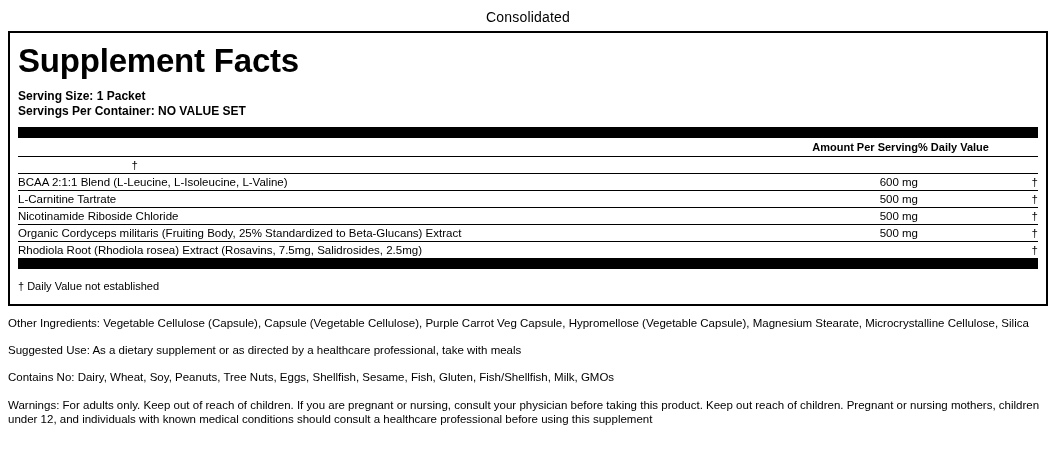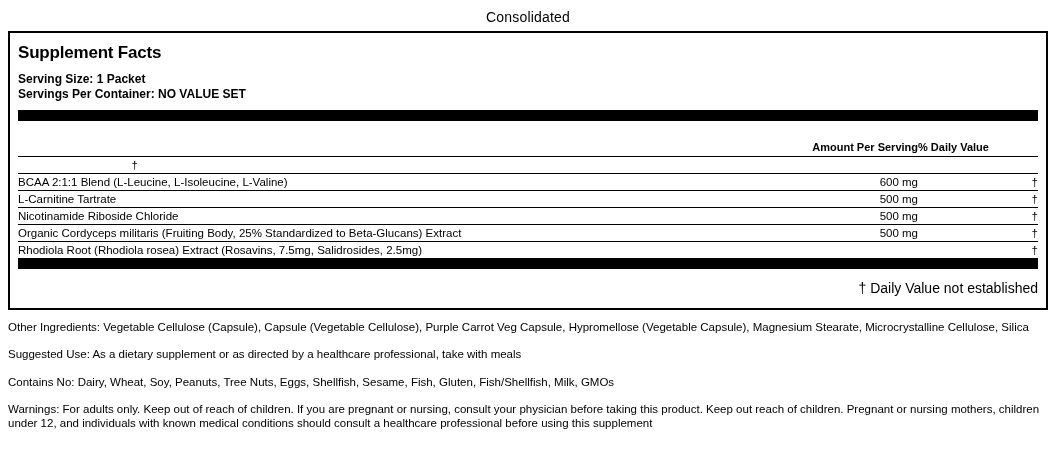--- a/index.html
+++ b/index.html
@@ -20,42 +20,42 @@
     padding: 9px 0 6px 0;
     letter-spacing: 0.2px;
   }
   .panel {
     margin: 0 8px;
     border: 2px solid #000000;
     padding: 8px 8px 10px 8px;
     box-sizing: border-box;
   }
   .facts-heading {
-    font-size: 17px;
+    font-size: 33px;
     font-weight: bold;
     line-height: 1.05;
     margin: 3px 0 10px 0;
     letter-spacing: -0.2px;
   }
   .serving-line {
     font-size: 12px;
     line-height: 1.25;
     font-weight: bold;
   }
   .bar-thick {
     height: 11px;
     background: #000000;
     margin-top: 8px;
   }
   .col-head {
     display: flex;
     justify-content: flex-end;
     font-size: 11px;
     font-weight: bold;
-    padding: 20px 0 3px 0;
+    padding: 3px 0 3px 0;
     border-bottom: 1.5px solid #000000;
   }
   .col-head .amount {
     width: 165px;
     text-align: right;
   }
   .col-head .dv {
     width: 120px;
     text-align: left;
   }
@@ -80,24 +80,23 @@
     width: 120px;
     text-align: right;
     flex: none;
   }
   .bar-bottom {
     height: 10px;
     background: #000000;
     margin-top: 0px;
   }
   .footnote {
-    font-size: 14px;
+    font-size: 11px;
     padding-top: 11px;
     padding-bottom: 2px;
-    text-align: right;
   }
   .below {
     padding: 10px 8px 0 8px;
   }
   .below p {
     font-size: 11.5px;
     line-height: 1.25;
     margin: 0 0 13px 0;
   }
 </style>

